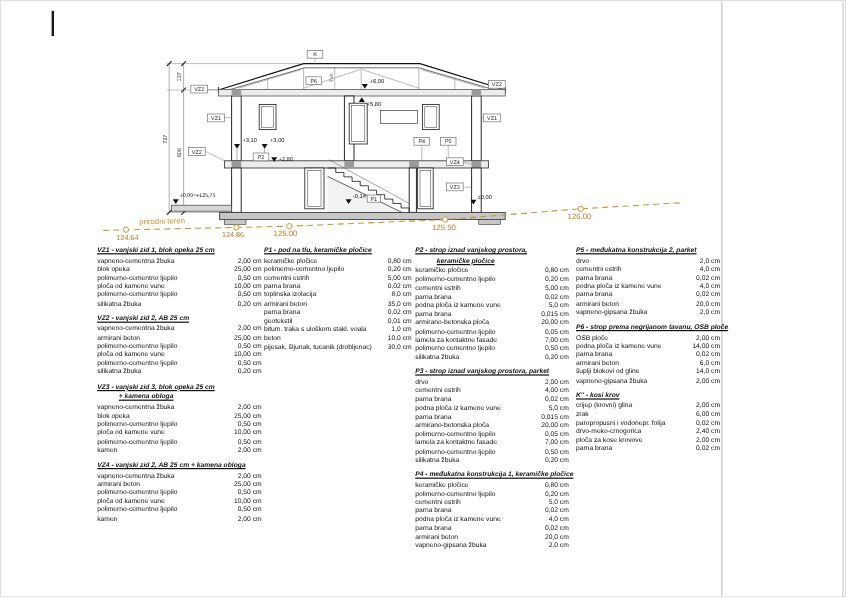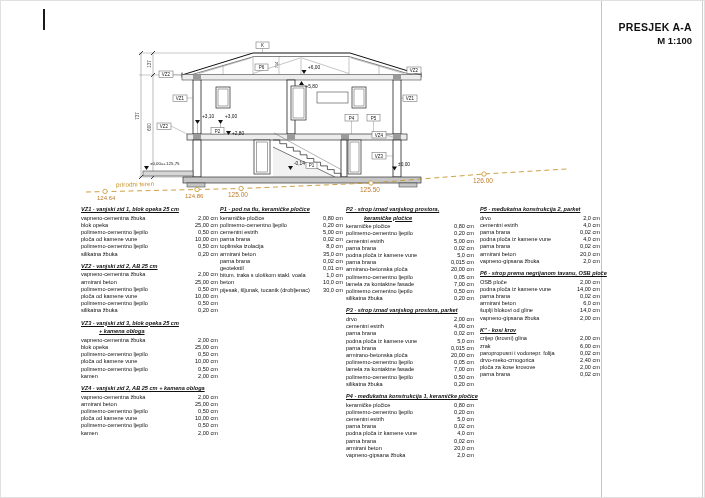--- a/index.html
+++ b/index.html
@@ -22,24 +22,20 @@
 </style>
 </head>
 <body>
 
 <div id="sheet">
 
   <div id="foldmark"></div>
   <div class="vline" style="left:600px;"></div>
   <div class="vline" style="left:701px;background:#cfcfcf;"></div>
 
-  <div id="titleblock">
-    <div id="title-name">PRESJEK A-A</div>
-    <div id="title-scale">M 1:100</div>
-  </div>
 
   <svg width="705" height="210" viewBox="0 0 705 210">
 
     <g stroke="#777" stroke-width="0.5">
       <line x1="140" y1="52" x2="140" y2="176"></line>
       <line x1="152" y1="52" x2="152" y2="176"></line>
       <line x1="138" y1="52" x2="250" y2="52" stroke-width="0.4"></line>
       <line x1="138" y1="74" x2="181" y2="74" stroke-width="0.4"></line>
       <line x1="138" y1="176" x2="192" y2="176" stroke-width="0.4"></line>
       <line x1="278" y1="55" x2="278" y2="73" stroke-width="0.4"></line>

